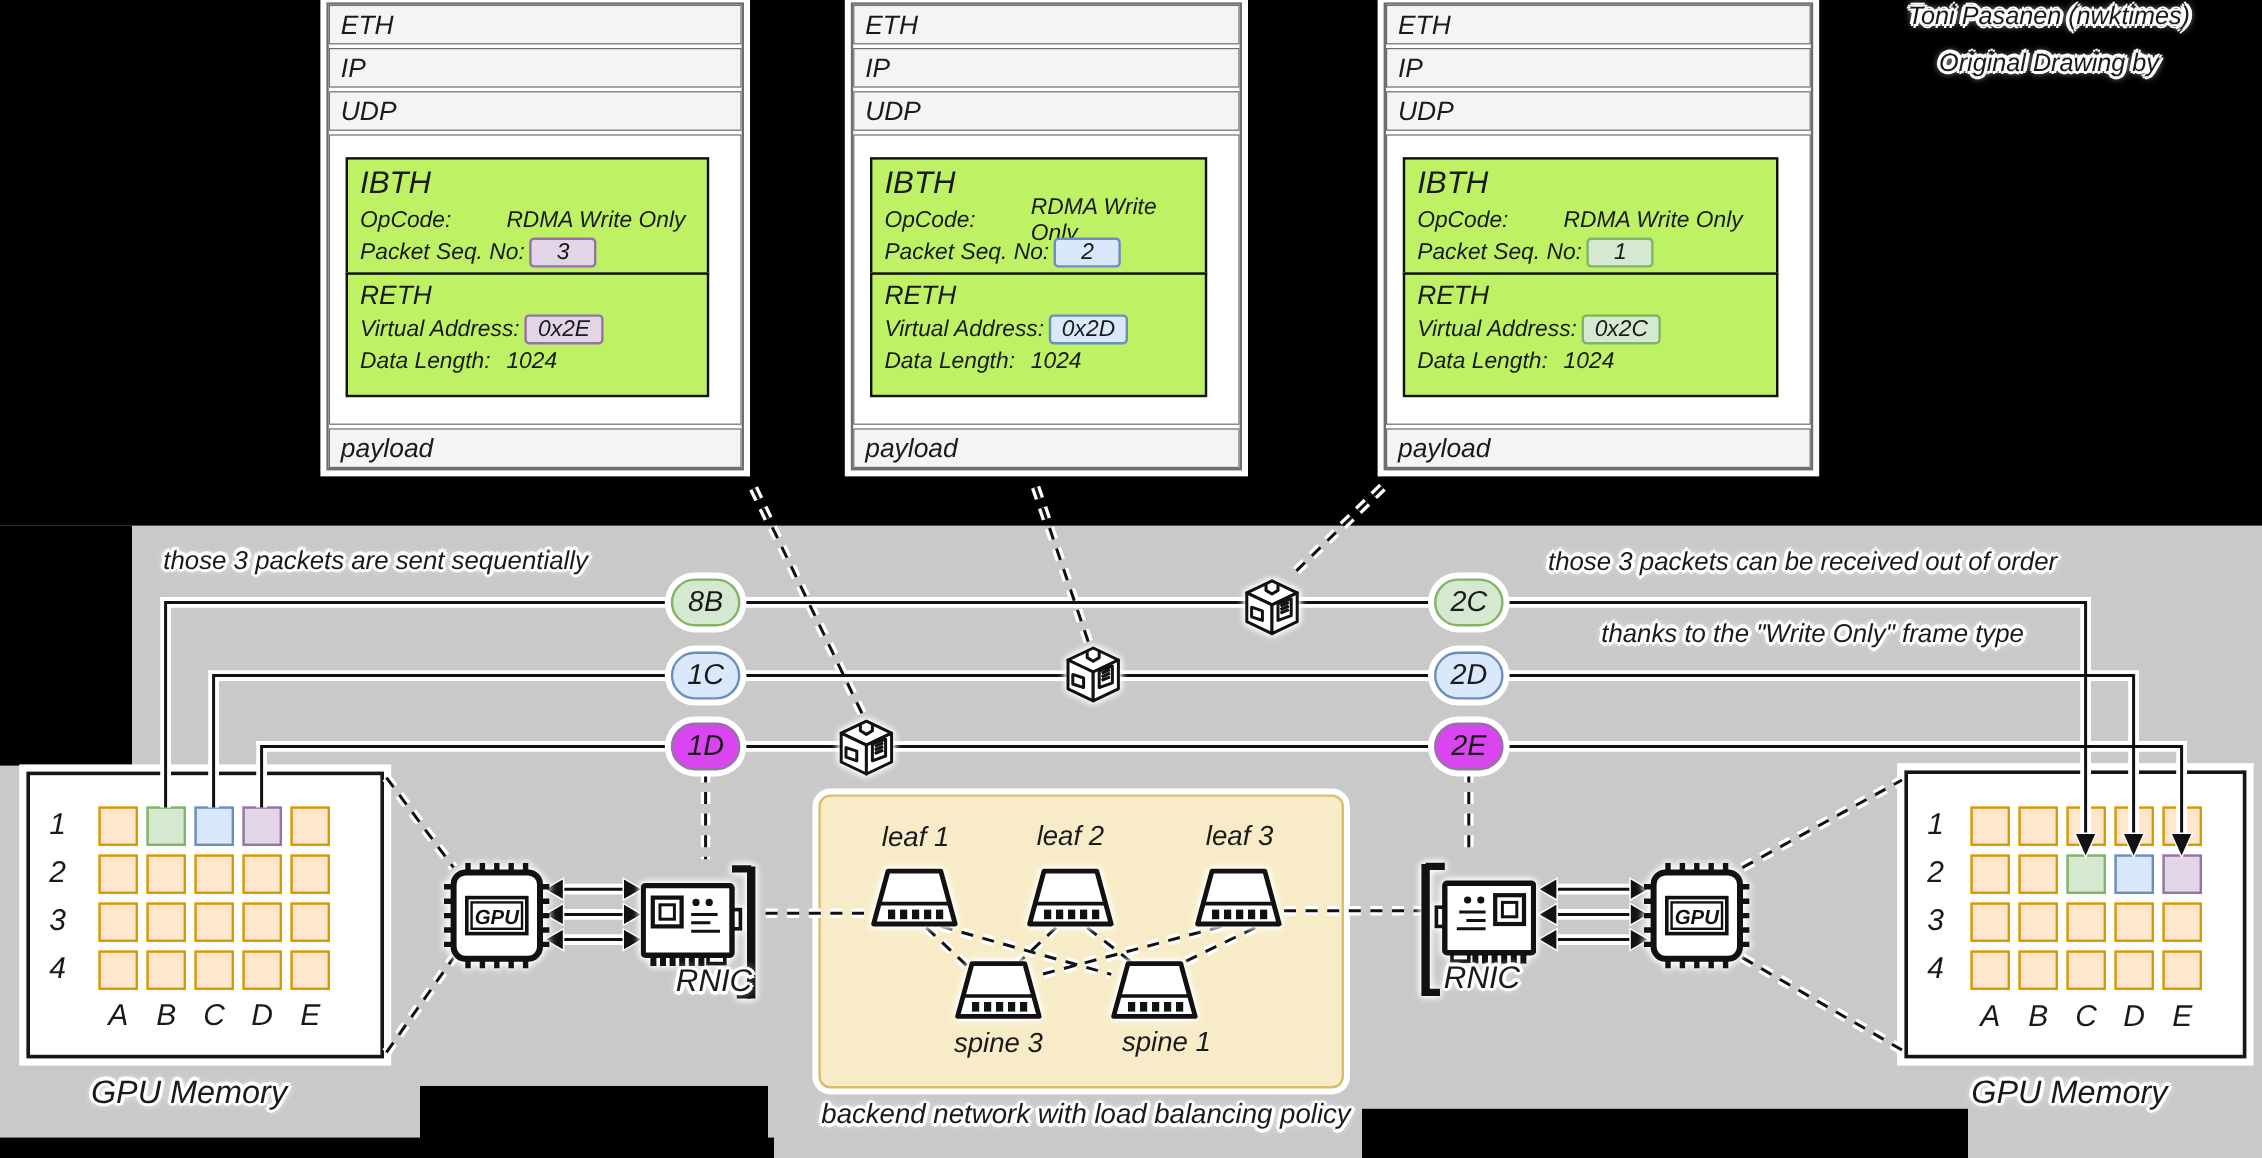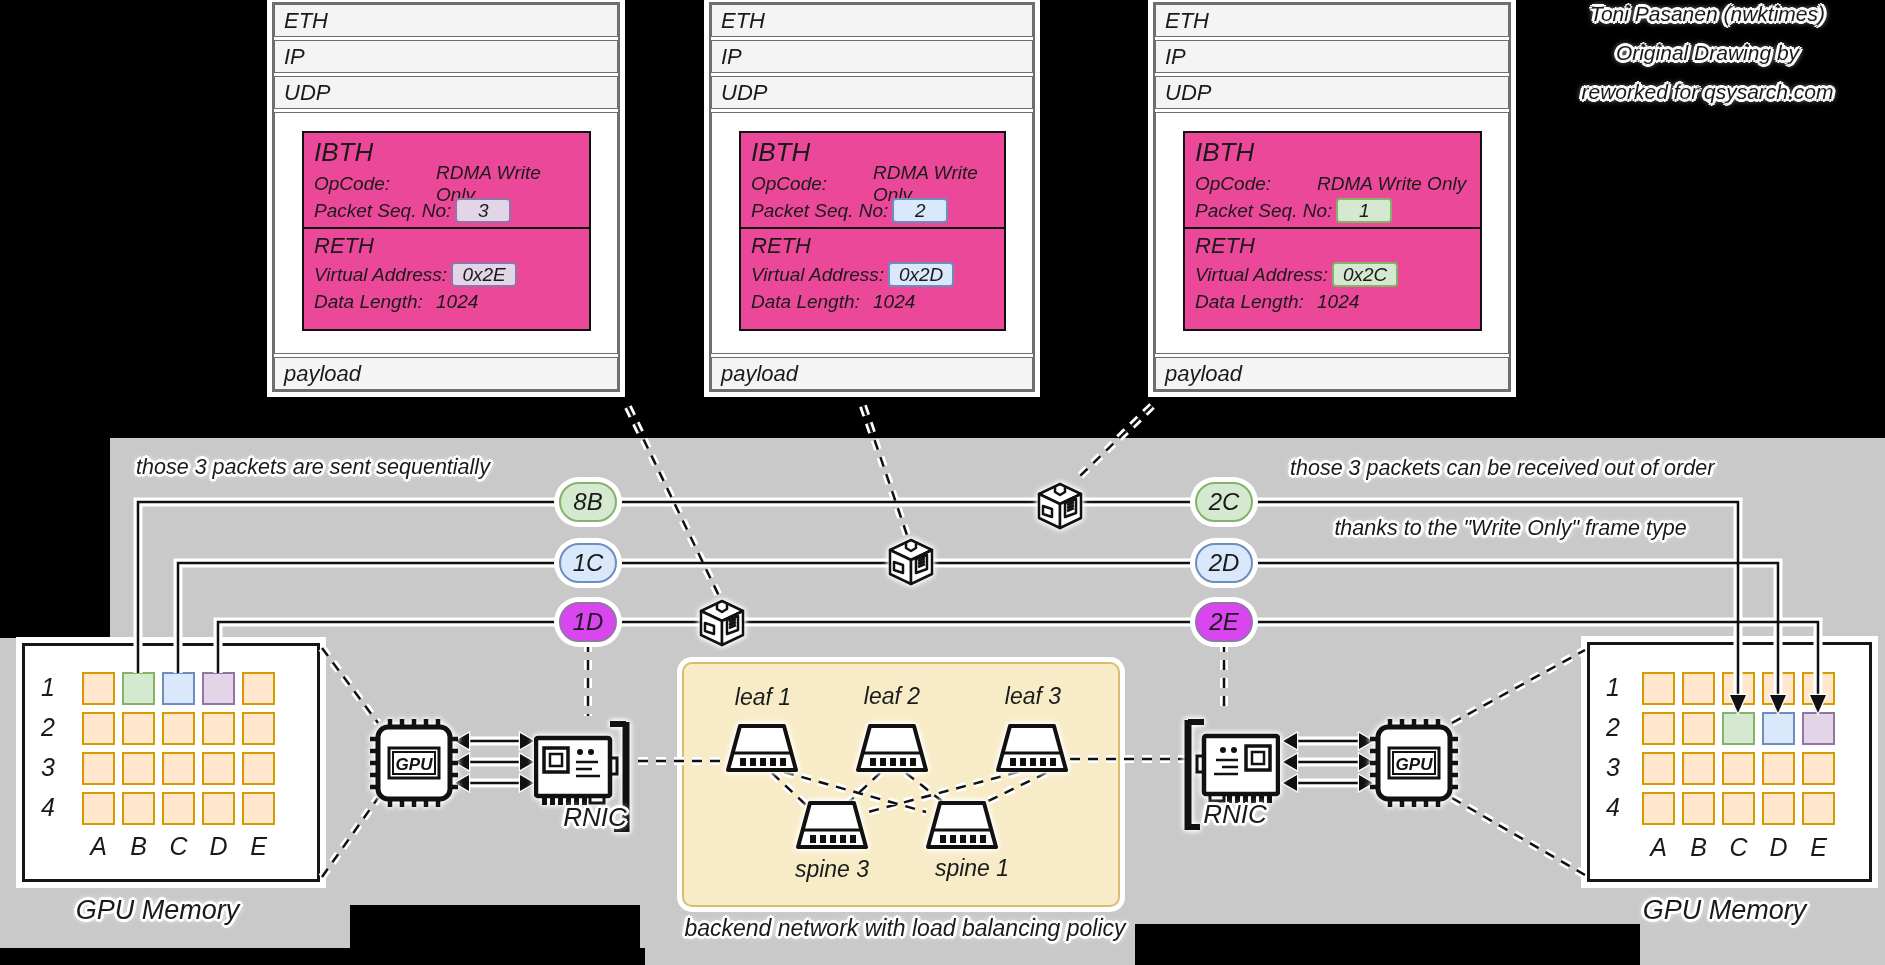--- a/index.html
+++ b/index.html
@@ -9,21 +9,21 @@
   .halo{text-shadow:-2px -2px 0 #fff,2px -2px 0 #fff,-2px 2px 0 #fff,2px 2px 0 #fff,
         -3px 0 0 #fff,3px 0 0 #fff,0 -3px 0 #fff,0 3px 0 #fff,0 0 7px #fff,0 0 7px #fff;}
   .band{position:absolute;left:0;top:438px;width:1885px;height:527px;background:#c9c9c9;}
   .blackpatch{position:absolute;background:#000;}
   
   .packet{position:absolute;top:2px;background:#fff;border:2px solid #6e6e6e;
           box-shadow:0 0 0 5px #fff;display:flex;flex-direction:column;gap:3px;box-sizing:border-box;}
   .p-row{background:#f4f4f4;border:1.5px solid #6e6e6e;height:33px;display:flex;align-items:center;
          padding-left:9px;font-size:22px;box-sizing:border-box;flex:none;}
   .p-mid{position:relative;border:1.5px solid #6e6e6e;background:#fff;height:240px;flex:none;}
-  .hbox{position:absolute;left:27px;right:26px;border:2.5px solid #111;background:#ec4899;
+  .hbox{position:absolute;left:13px;right:26px;border:2.5px solid #111;background:#bef264;
         padding:4px 10px;box-sizing:border-box;}
   .hbox .ttl{font-size:26px;margin-bottom:2px;}
   .frow{display:flex;align-items:center;font-size:19px;height:27px;}
   .flab{flex:none;}
   .flab.w{width:122px;}
   .chip{display:inline-flex;align-items:center;justify-content:center;min-width:56px;height:25px;
         border:2px solid;border-radius:4px;font-size:19px;margin-left:4px;box-sizing:border-box;}
   .chip.va{min-width:66px;}
   .chip-p{background:#E1D5E7;border-color:#9673A6;}
   .chip-b{background:#DAE8FC;border-color:#6C8EBF;}
@@ -491,16 +491,15 @@
   <div class="note hand halo" style="left:1607px;top:895px;width:235px;font-size:27px;">GPU Memory</div>
 
   <div class="note hand halo" style="left:545px;top:802px;width:100px;font-size:26px;">RNIC</div>
   <div class="note hand halo" style="left:1185px;top:799px;width:100px;font-size:26px;">RNIC</div>
 
   <div class="note hand halo" style="left:650px;top:915px;width:510px;font-size:23px;">backend network with load balancing policy</div>
 
   <div class="attr hand halo">
     <div>Toni Pasanen (nwktimes)</div>
     <div>Original Drawing by</div>
-    <div>reworked for qsysarch.com</div>
   </div>
 
 </div>
 
 </body></html>

